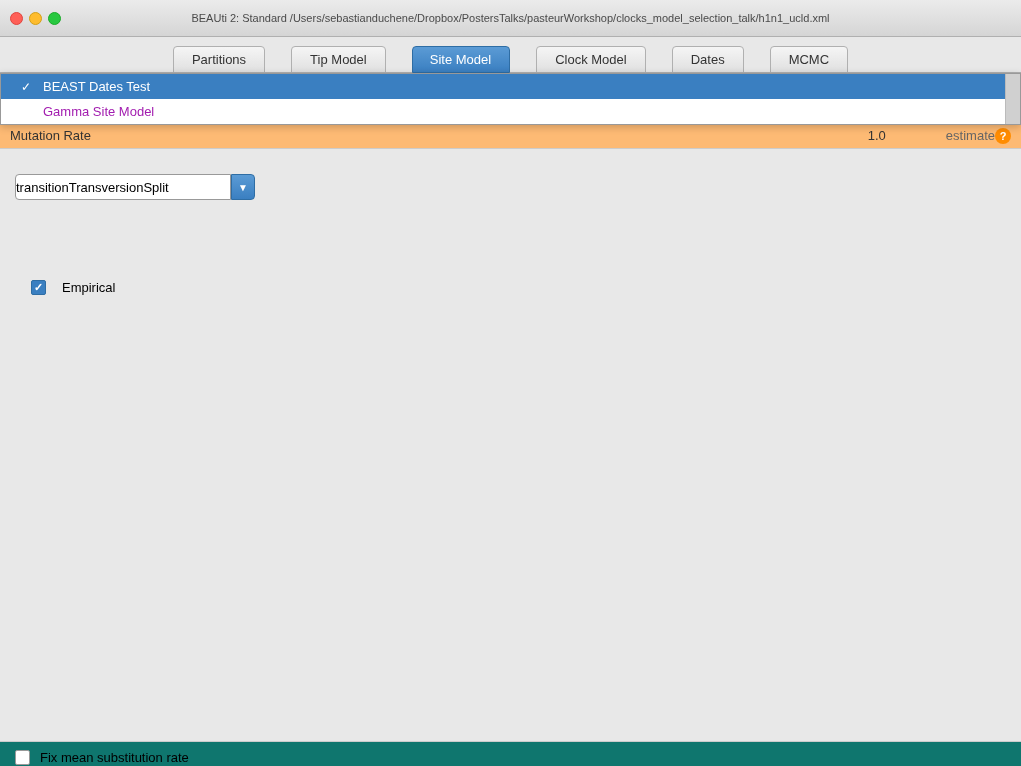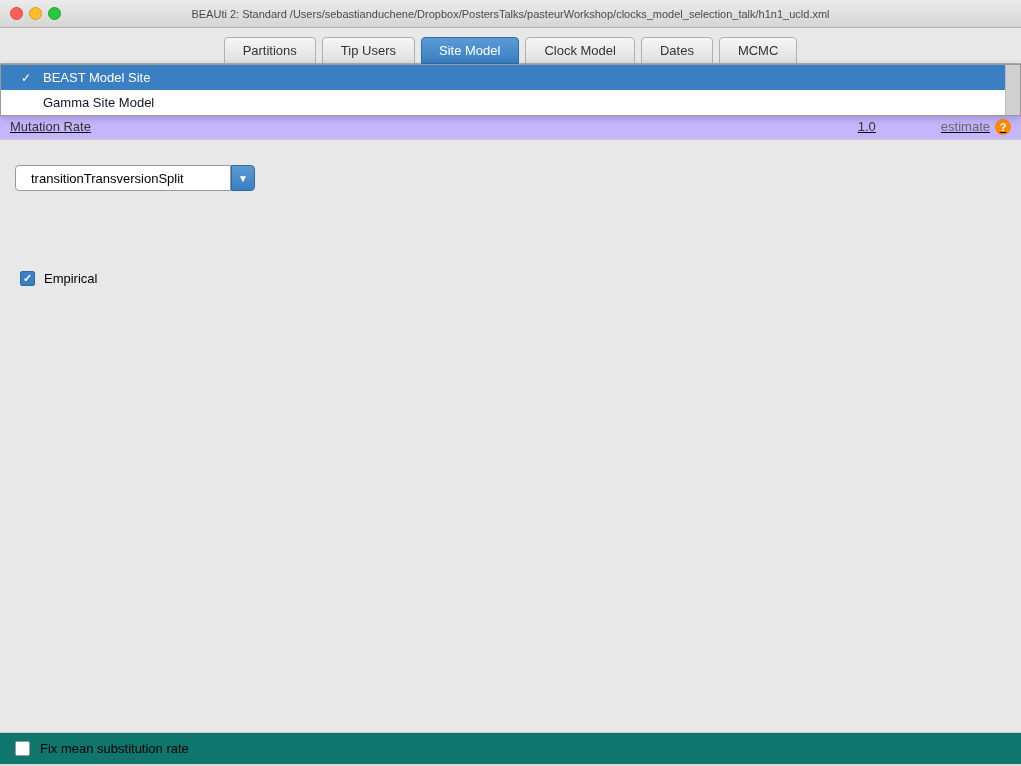--- a/index.html
+++ b/index.html
@@ -11,21 +11,21 @@
     body {
       width: 1021px;
       height: 766px;
       background: #d6d6d6;
       font-family: -apple-system, 'Helvetica Neue', Arial, sans-serif;
       font-size: 13px;
       overflow: hidden;
     }
 
     .title-bar {
-      height: 28px;
+      height: 37px;
       background: linear-gradient(to bottom, #ebebeb, #d5d5d5);
       border-bottom: 1px solid #b0b0b0;
       display: flex;
       align-items: center;
       justify-content: center;
       position: relative;
     }
 
     .traffic-lights {
       position: absolute;
@@ -60,21 +60,21 @@
       border-bottom: 1px solid #b0b0b0;
     }
 
     .tab {
       padding: 5px 18px;
       font-size: 13px;
       border: 1px solid #b0b0b0;
       background: linear-gradient(to bottom, #f5f5f5, #e0e0e0);
       cursor: pointer;
       color: #333;
-      margin: 0 3px;
+      margin: 0 13px;
       border-radius: 4px 4px 0 0;
       position: relative;
       bottom: -1px;
     }
 
     .tab.active {
       background: linear-gradient(to bottom, #5b9bd5, #3a7fc1);
       color: white;
       border-color: #2e6da4;
       z-index: 2;
@@ -102,21 +102,21 @@
       background: white;
       border: 1px solid #999;
       z-index: 100;
       box-shadow: 0 2px 8px rgba(0,0,0,0.2);
     }
 
     .dropdown-item {
       padding: 5px 20px;
       cursor: pointer;
       font-size: 13px;
-      color: #0f172a;
+      color: #a21caf;
       display: flex;
       align-items: center;
       gap: 8px;
     }
 
     .dropdown-item.selected {
       background: #3a7fc1;
       color: white;
     }
 
@@ -159,21 +159,21 @@
       width: 240px;
       margin-top: 10px;
       margin-bottom: 15px;
     }
 
     .select-box {
       flex: 1;
       height: 26px;
       border: 1px solid #999;
       background: white;
-      padding: 2px 15px;
+      padding: 2px 0;
       font-size: 13px;
       border-radius: 4px 0 0 4px;
       appearance: none;
       -webkit-appearance: none;
     }
 
     .select-arrow {
       width: 24px;
       height: 26px;
       background: linear-gradient(to bottom, #5b9bd5, #3a7fc1);
@@ -187,23 +187,23 @@
 
     .select-arrow::after {
       content: '▼';
       color: white;
       font-size: 10px;
     }
 
     .empirical-row {
       display: flex;
       align-items: center;
-      gap: 9px;
+      gap: 16px;
       margin-top: 80px;
-      margin-left: 5px;
+      margin-left: 16px;
     }
 
     .checkbox-blue {
       width: 15px;
       height: 15px;
       border: 1px solid #2e6da4;
       background: #3a7fc1;
       border-radius: 2px;
       display: flex;
       align-items: center;
@@ -257,61 +257,59 @@
       color: white;
       font-size: 11px;
       font-weight: bold;
     }
 
     .header-row {
       display: flex;
       align-items: center;
       justify-content: space-between;
       padding: 3px 10px;
-      background: #c4b5fd;
+      background: #fdba74;
       border-bottom: 1px solid #ccc;
       min-height: 26px;
       position: relative;
-      text-decoration: underline;
     }
 
     .header-row-right {
       display: flex;
       align-items: center;
-      gap: 5px;
     }
   </style>
 </head>
 <body>
 
 <div class="title-bar">
   <div class="traffic-lights">
     <div class="traffic-light close"></div>
     <div class="traffic-light minimize"></div>
     <div class="traffic-light maximize"></div>
   </div>
   <span class="title-text">BEAUti 2: Standard /Users/sebastianduchene/Dropbox/PostersTalks/pasteurWorkshop/clocks_model_selection_talk/h1n1_ucld.xml</span>
 </div>
 
 <div class="tab-bar">
   <div class="tab">Partitions</div>
-  <div class="tab">Tip Users</div>
+  <div class="tab">Tip Model</div>
   <div class="tab active">Site Model</div>
   <div class="tab">Clock Model</div>
   <div class="tab">Dates</div>
   <div class="tab">MCMC</div>
 </div>
 
 <div class="main-content">
 
   <div class="dropdown-container">
     <div class="dropdown-open">
       <div class="dropdown-item selected">
         <span class="checkmark">✓</span>
-        <span>BEAST Model Site</span>
+        <span>BEAST Dates Test</span>
       </div>
       <div class="dropdown-item">
         <span class="checkmark">&nbsp;</span>
         <span>Gamma Site Model</span>
       </div>
       <div class="scrollbar-right"></div>
     </div>
 
     <div class="header-row" style="margin-top: 50px;">
       <span class="mutation-rate-label">Mutation Rate</span>

